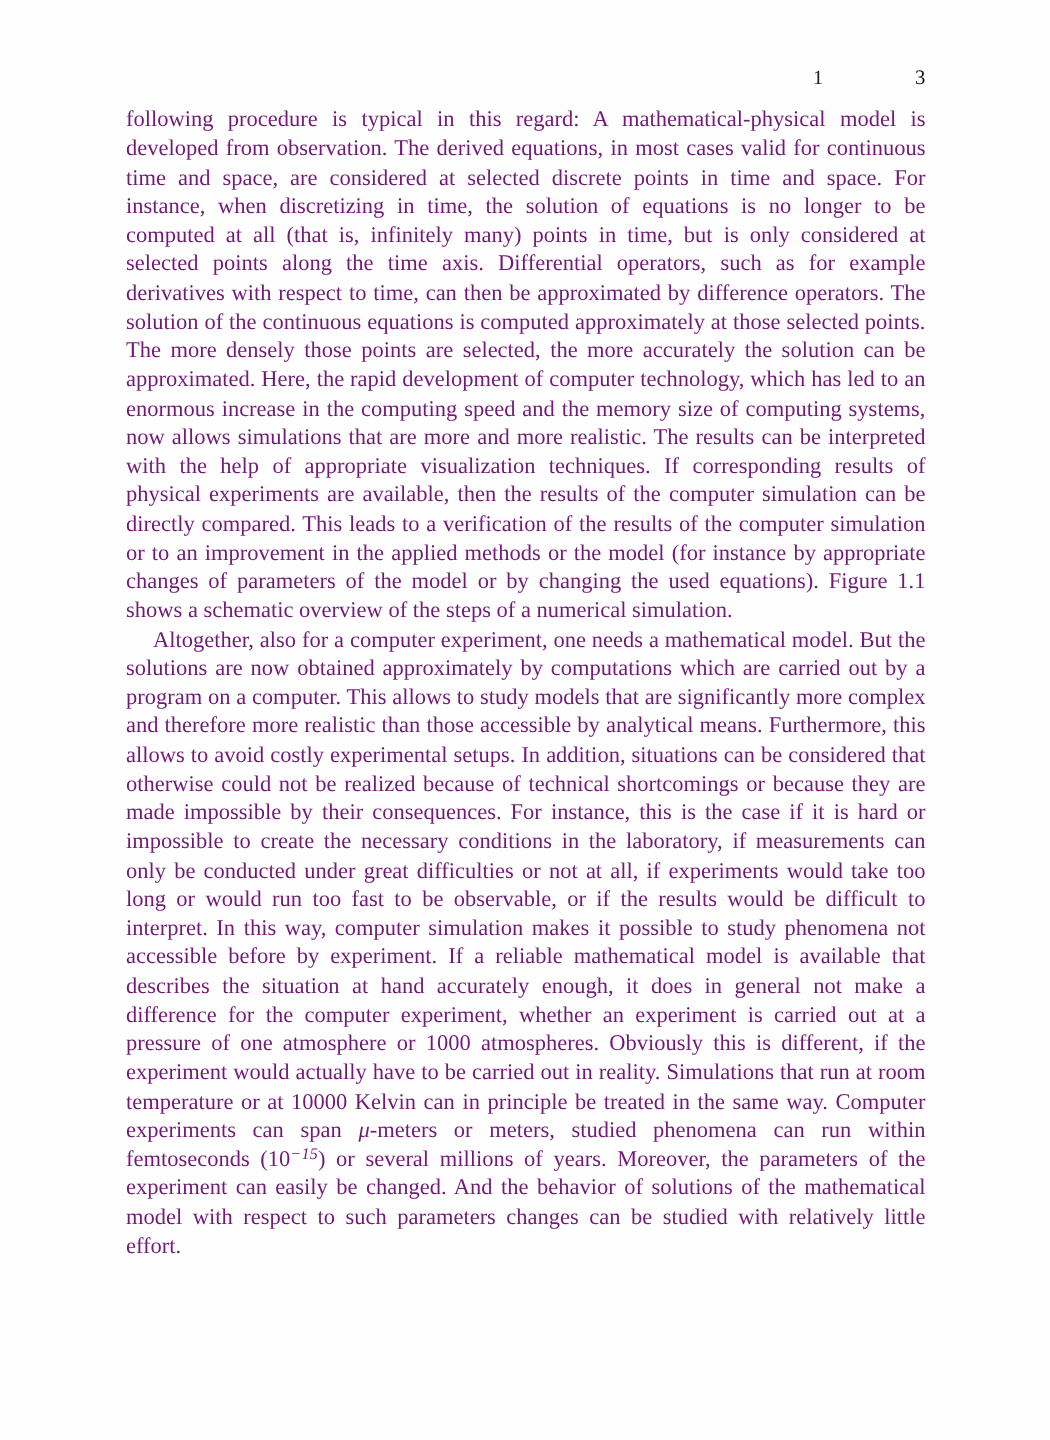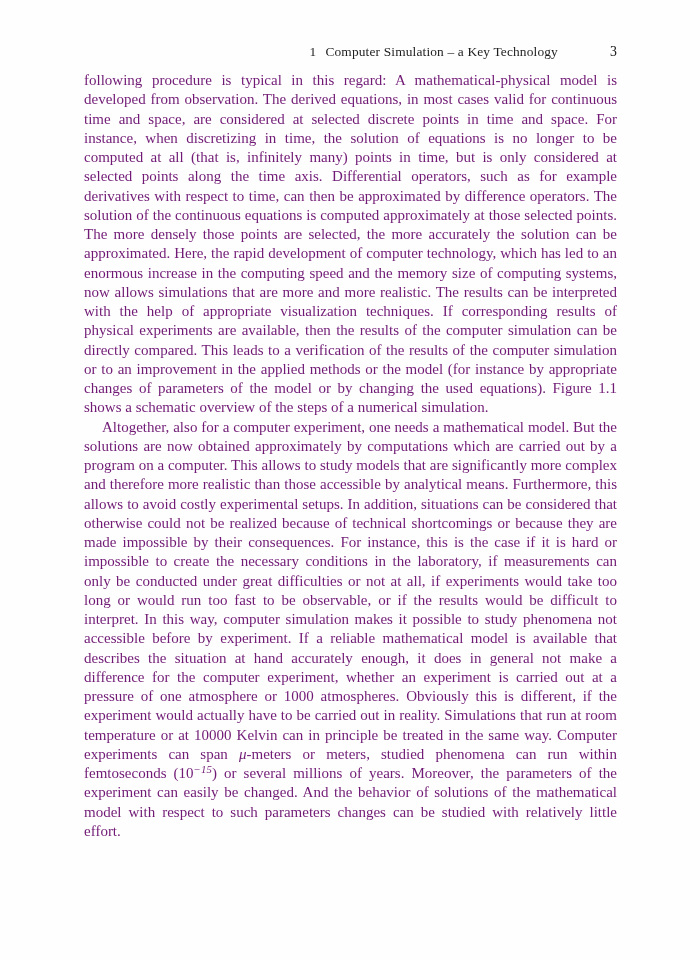--- a/index.html
+++ b/index.html
@@ -90,21 +90,20 @@
     font-family: Liberation Serif, serif;
   }
 </style>
 </head>
 <body>
 
 <div class="page">
 
   <div class="running-head">
     <span class="head-title head-chapnum">1</span>
-    <span class="head-title">Computer Simulation – a Key Technology</span>
     <span class="head-pagenum">3</span>
   </div>
 
   <div class="textblock">
 
     <p><span>following procedure is typical in this regard: A mathematical-physical model is developed from observation. The derived equations, in most cases valid for continuous time and space, are considered at selected discrete points in time and space. For instance, when discretizing in time, the solution of equations is no longer to be computed at all (that is, infinitely many) points in time, but is only considered at selected points along the time axis. Differential operators, such as for example derivatives with respect to time, can then be approximated by difference operators. The solution of the continuous equations is computed approximately at those selected points. The more densely those points are selected, the more accurately the solution can be approximated. Here, the rapid development of computer technology, which has led to an enormous increase in the computing speed and the memory size of computing systems, now allows simulations that are more and more realistic. The results can be interpreted with the help of appropriate visualization techniques. If corresponding results of physical experiments are available, then the results of the computer simulation can be directly compared. This leads to a verification of the results of the computer simulation or to an improvement in the applied methods or the model (for instance by appropriate changes of parameters of the model or by changing the used equations). Figure 1.1 shows a schematic overview of the steps of a numerical simulation.</span></p>
 
     <p class="indented"><span>Altogether, also for a computer experiment, one needs a mathematical model. But the solutions are now obtained approximately by computations which are carried out by a program on a computer. This allows to study models that are significantly more complex and therefore more realistic than those accessible by analytical means. Furthermore, this allows to avoid costly experimental setups. In addition, situations can be considered that otherwise could not be realized because of technical shortcomings or because they are made impossible by their consequences. For instance, this is the case if it is hard or impossible to create the necessary conditions in the laboratory, if measurements can only be conducted under great difficulties or not at all, if experiments would take too long or would run too fast to be observable, or if the results would be difficult to interpret. In this way, computer simulation makes it possible to study phenomena not accessible before by experiment. If a reliable mathematical model is available that describes the situation at hand accurately enough, it does in general not make a difference for the computer experiment, whether an experiment is carried out at a pressure of one atmosphere or 1000 atmospheres. Obviously this is different, if the experiment would actually have to be carried out in reality. Simulations that run at room temperature or at 10000 Kelvin can in principle be treated in the same way. Computer experiments can span </span><span class="mu">μ</span><span>-meters or meters, studied phenomena can run within femtoseconds (10</span><sup class="exp">−15</sup><span>) or several millions of years. Moreover, the parameters of the experiment can easily be changed. And the behavior of solutions of the mathematical model with respect to such parameters changes can be studied with relatively little effort.</span></p>
 
   </div>

